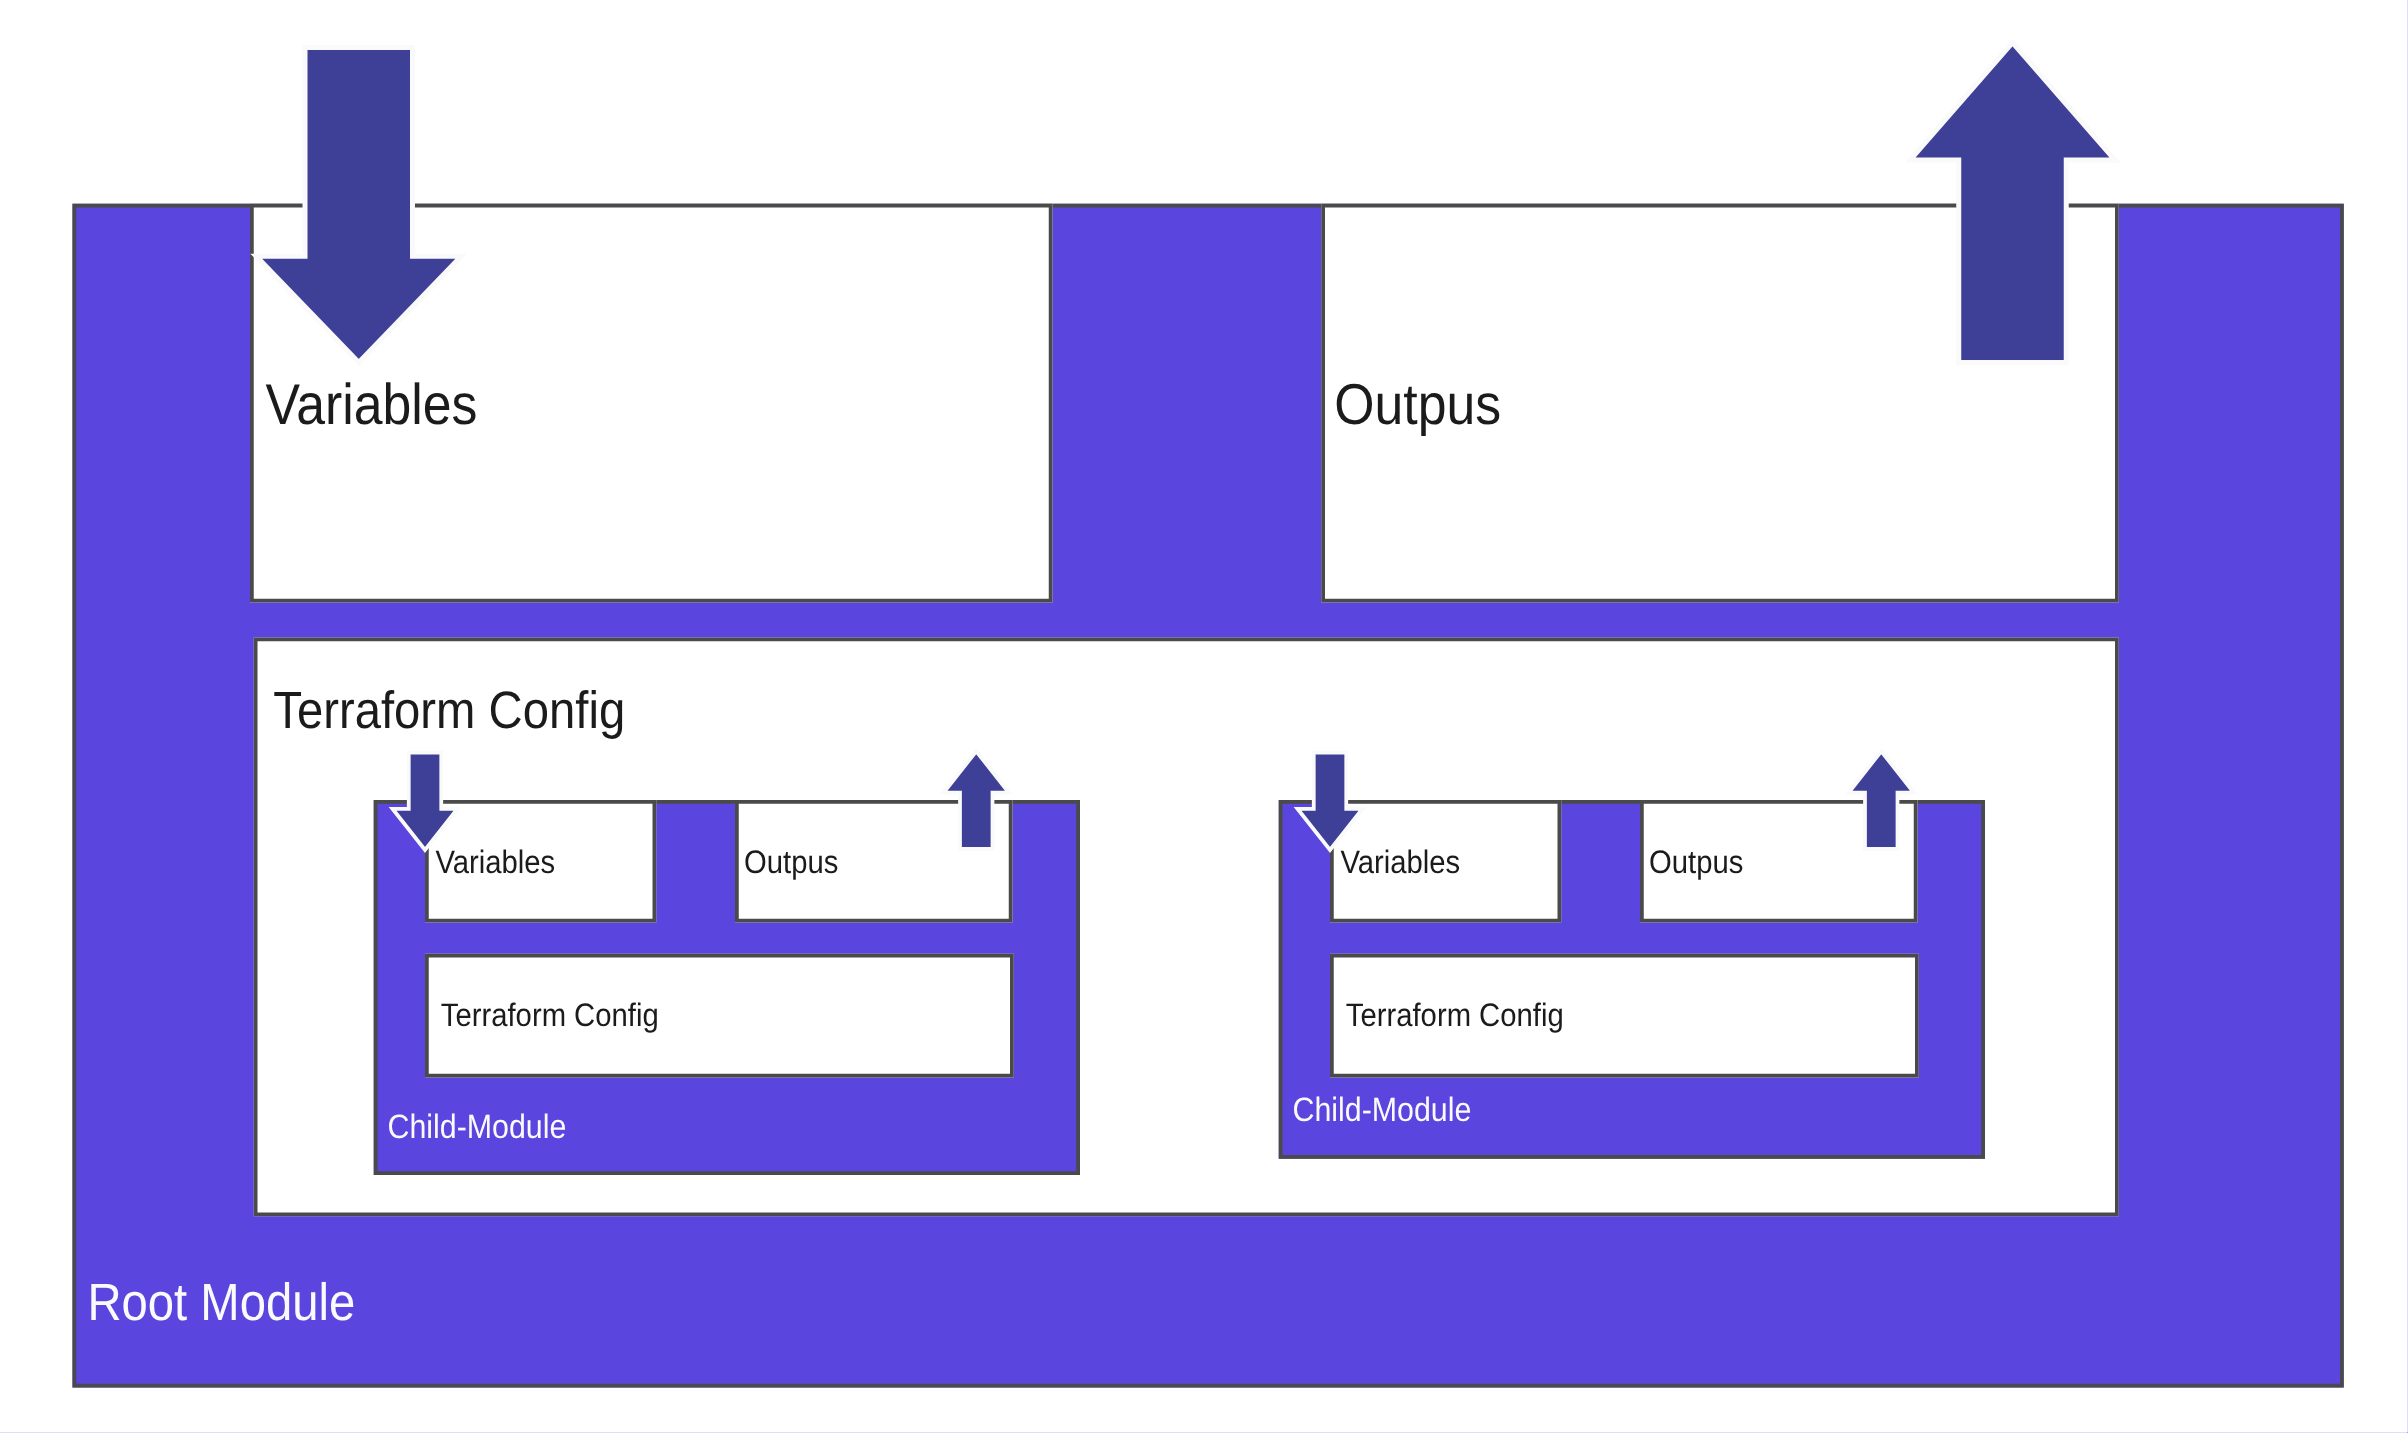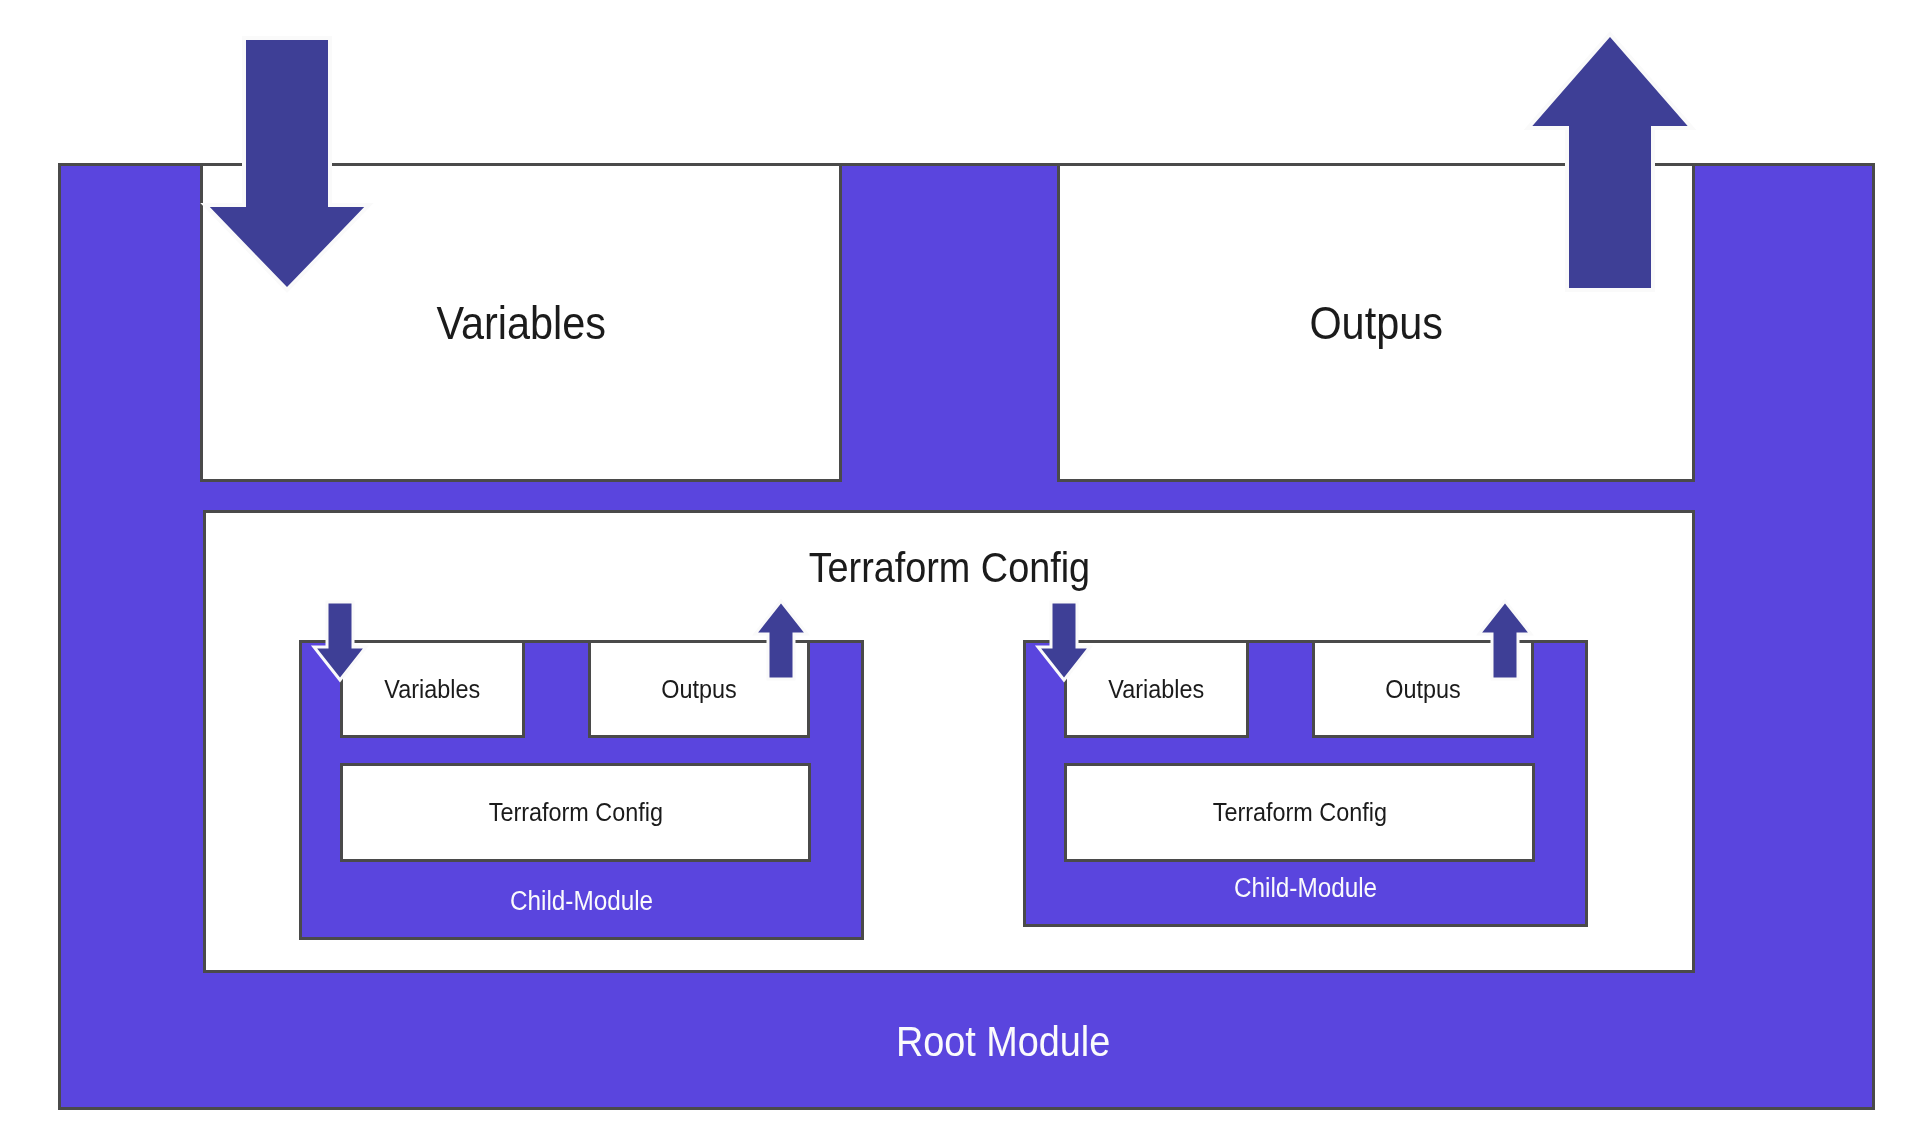--- a/index.html
+++ b/index.html
@@ -4,21 +4,21 @@
 <style>
   html,body { margin:0; padding:0; background:#ffffff; }
   .canvas {
     position:relative; width:1926px; height:1146px;
     background:#ffffff; overflow:hidden;
     font-family:"Liberation Sans", sans-serif;
   }
   .abs { position:absolute; box-sizing:border-box; }
   .purple { background:#5A45DE; border:3px solid #4A4A4A; }
   .wbox   { background:#ffffff; border:3px solid #4A4A4A; }
-  .center { display:flex; align-items:center; justify-content:center; }
+  .center { display:flex; align-items:center; justify-content:flex-start; }
   .lbl { color:#1B1B1B; display:inline-block; transform:scaleX(0.9); transform-origin:center; white-space:nowrap; }
   .lbl-white { color:#FAFAFC; display:inline-block; transform:scaleX(0.9); transform-origin:center; white-space:nowrap; }
 
   
   .root-module { left:58px; top:163px; width:1817px; height:947px; }
 
   
   .top-variables { left:200px;  top:163px; width:642px; height:319px; }
   .top-outputs   { left:1057px; top:163px; width:638px; height:319px; }
   .top-label { font-size:46px; }
@@ -33,21 +33,21 @@
   .child-2 { left:1023px; top:640px; width:565px; height:287px; }
   .notch-variables { left:38px;  top:-3px; width:185px; height:98px; }
   .notch-outputs   { left:286px; top:-3px; width:222px; height:98px; }
   .notch-label { font-size:26px; }
   .child-tc { left:38px; top:120px; width:471px; height:99px; }
   .child-tc-label { font-size:26px; }
   .child-label-band { left:0; bottom:0; width:100%; height:72px; }
   .child-label { font-size:27px; }
 
   
-  .root-label-band { left:58px; top:973px; width:1817px; height:137px;margin-left:37px; }
+  .root-label-band { left:58px; top:973px; width:1817px; height:137px; }
   .root-label { font-size:42px; }
 
   
   .arrow { position:absolute; overflow:visible; }
   .arrow polygon { fill:#3E3F96; stroke:#FAFAFA; stroke-width:4; stroke-linejoin:miter; }
   .arrow-small polygon { stroke-width:3; }
   .arrow-big-down { left:203px;  top:38px;  width:168px; height:252px; }
   .arrow-big-up   { left:1526px; top:34px;  width:168px; height:256px; }
   .arrow-c1-down  { left:313px;  top:602px; width:54px;  height:78px; }
   .arrow-c1-up    { left:754px;  top:601px; width:54px;  height:78px; }

